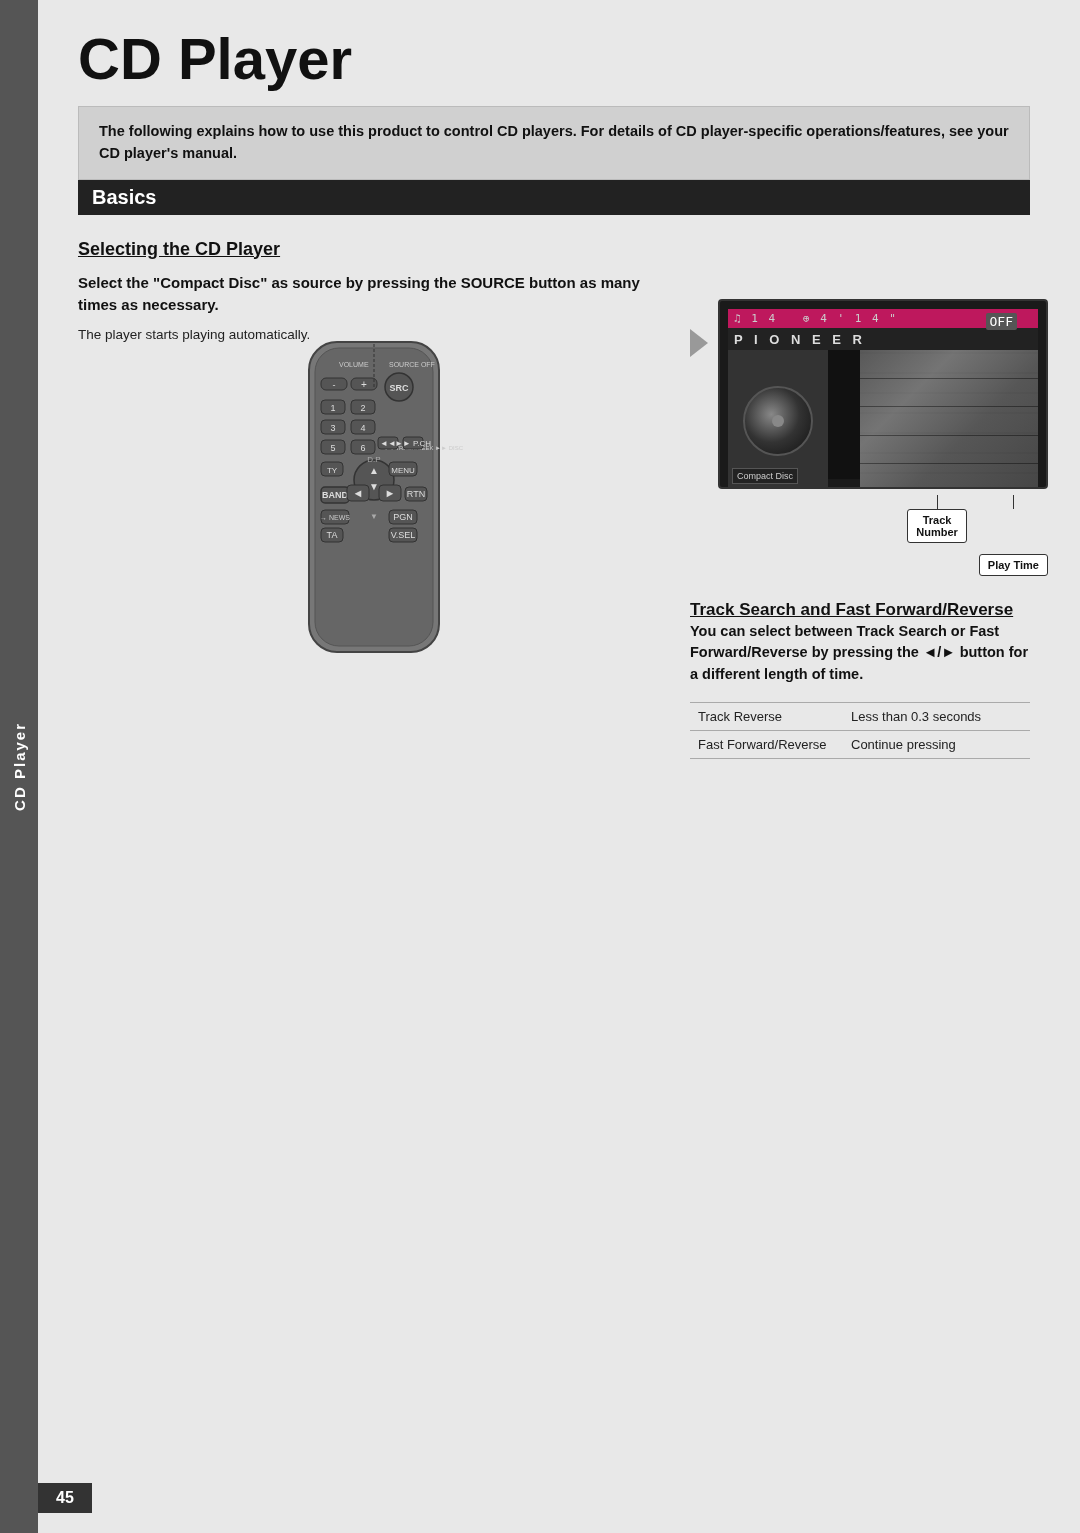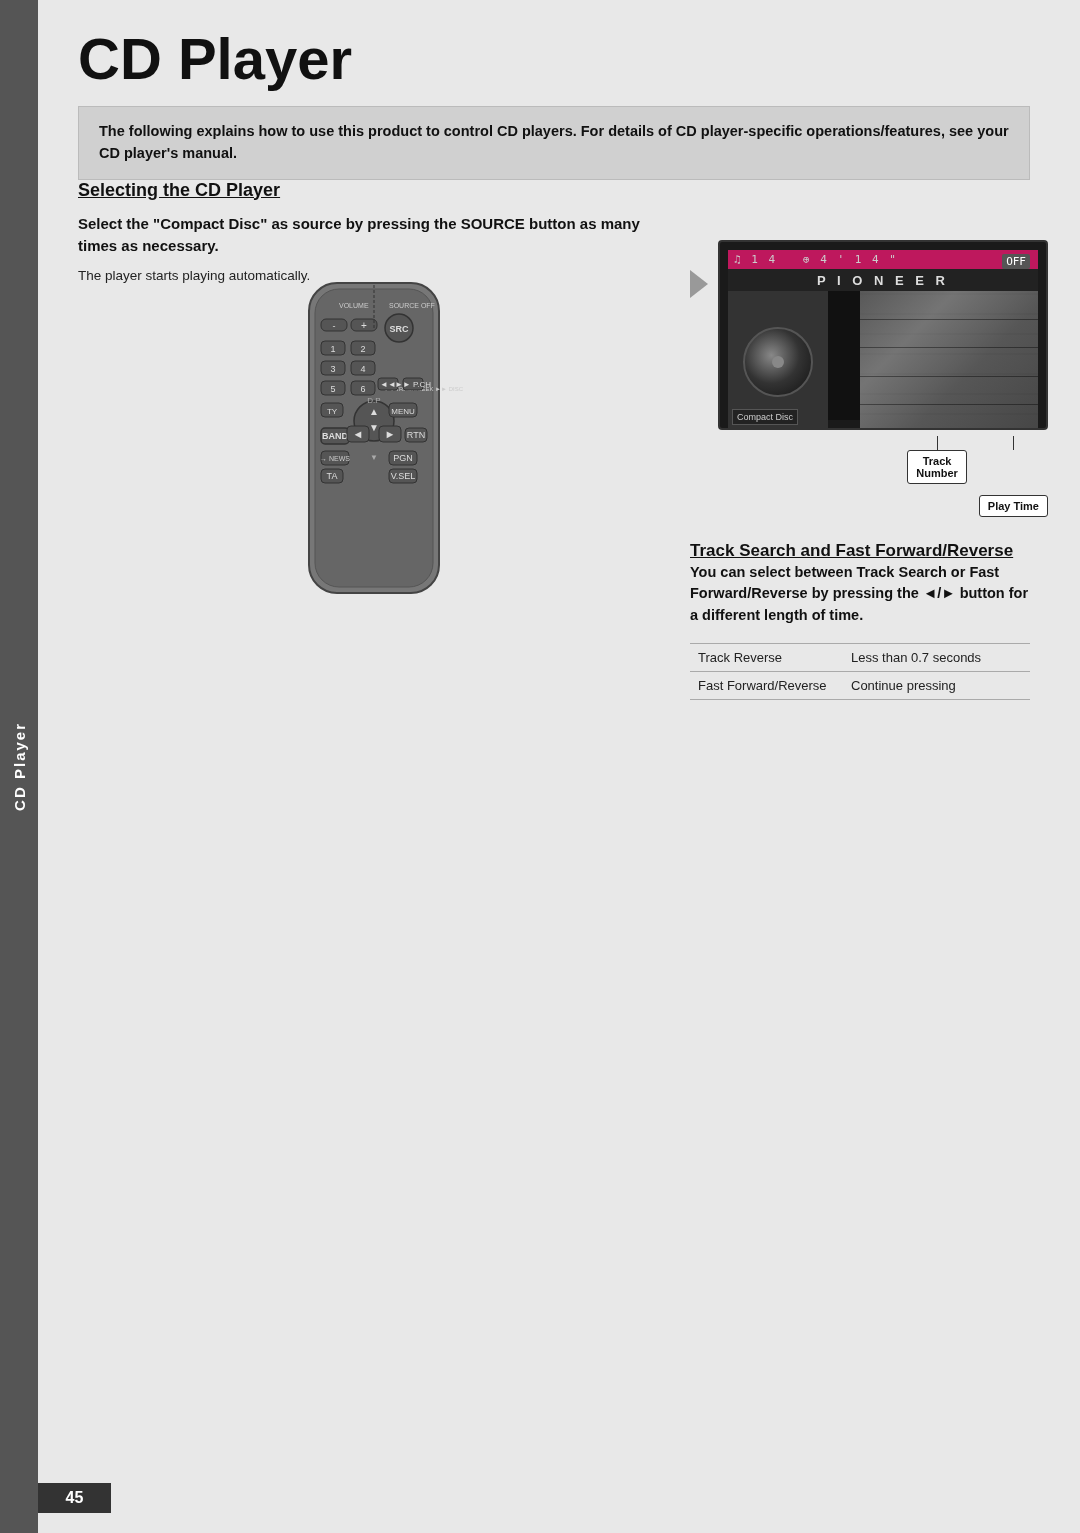--- a/index.html
+++ b/index.html
@@ -220,24 +220,24 @@
       font-size: 11px;
       font-weight: bold;
       color: #111;
       text-align: center;
     }
 
     
     .off-badge {
       position: absolute;
       top: 4px;
-      right: 8px;
+      right: 21px;
       background: #555;
       color: white;
-      font-size: 11px;
+      font-size: 13px;
       padding: 1px 4px;
       border-radius: 2px;
     }
 
     
     .arrow-right {
       display: inline-block;
       width: 0;
       height: 0;
       border-top: 14px solid transparent;
@@ -287,21 +287,21 @@
     }
     .info-table td:first-child {
       width: 45%;
     }
 
     
     .page-number {
       position: absolute;
       bottom: 20px;
       left: 38px;
-      width: 73px;
+      width: 54px;
       height: 30px;
       background: #333;
       color: white;
       display: flex;
       align-items: center;
       justify-content: center;
       font-size: 16px;
       font-weight: bold;
     }
 
@@ -318,20 +318,23 @@
 </div>
 
 <div class="main-content">
 
   <h1 class="page-title">CD Player</h1>
 
   <div class="intro-box">
     <span>The following explains how to use this product to control CD players. For details of CD player-specific operations/features, see your CD player's manual.</span>
   </div>
 
+  <div class="section-header">
+    <span>Basics</span>
+  </div>
 
   <div class="top-section">
 
     <div class="left-col">
       <div class="subsection-title">Selecting the CD Player</div>
       <div class="bold-instruction">Select the "Compact Disc" as source by pressing the SOURCE button as many times as necessary.</div>
       <div class="normal-text">The player starts playing automatically.</div>
 
       <div class="remote-area">
         <div class="remote-svg-container">
@@ -422,21 +425,21 @@
 
         <div style="flex:1;">
           <div class="cd-display">
             <div class="cd-display-inner">
 
               <div class="cd-top-bar">
                 <span style="font-size:11px; color:#ccc; letter-spacing:2px;">♫ 1 4 &nbsp; ⊕ 4 ' 1 4 "</span>
                 <span class="off-badge">OFF</span>
               </div>
 
-              <div style="background:#222; padding:2px 6px; text-align:center;">
+              <div style="background:#222; padding:2px 6px; ">
                 <span class="pioneer-text" style="font-size:13px; color:#ddd; letter-spacing:4px; font-weight:900; font-family: Arial;">P I O N E E R</span>
               </div>
 
               <div class="cd-main-area">
 
                 <div class="cd-left-panel">
                   <div style="display:flex; flex-direction:column; align-items:center; gap:6px;">
                     <div class="cd-disc-visual"></div>
                     <div class="cd-source-label">Compact Disc</div>
                   </div>
@@ -474,21 +477,21 @@
       </div>
 
       <div style="margin-top:24px;">
         <div class="track-search-title">Track Search and Fast Forward/Reverse</div>
         <div class="bold-instruction-2">You can select between Track Search or Fast Forward/Reverse by pressing the ◄/► button for a different length of time.</div>
 
         <table class="info-table">
           <tbody>
               <tr>
             <td>Track Reverse</td>
-            <td>Less than 0.7 seconds</td>
+            <td>Less than 0.3 seconds</td>
           </tr>
           <tr>
             <td>Fast Forward/Reverse</td>
             <td>Continue pressing</td>
           </tr>
         </tbody>
           </table>
       </div>
     </div>
   </div>

